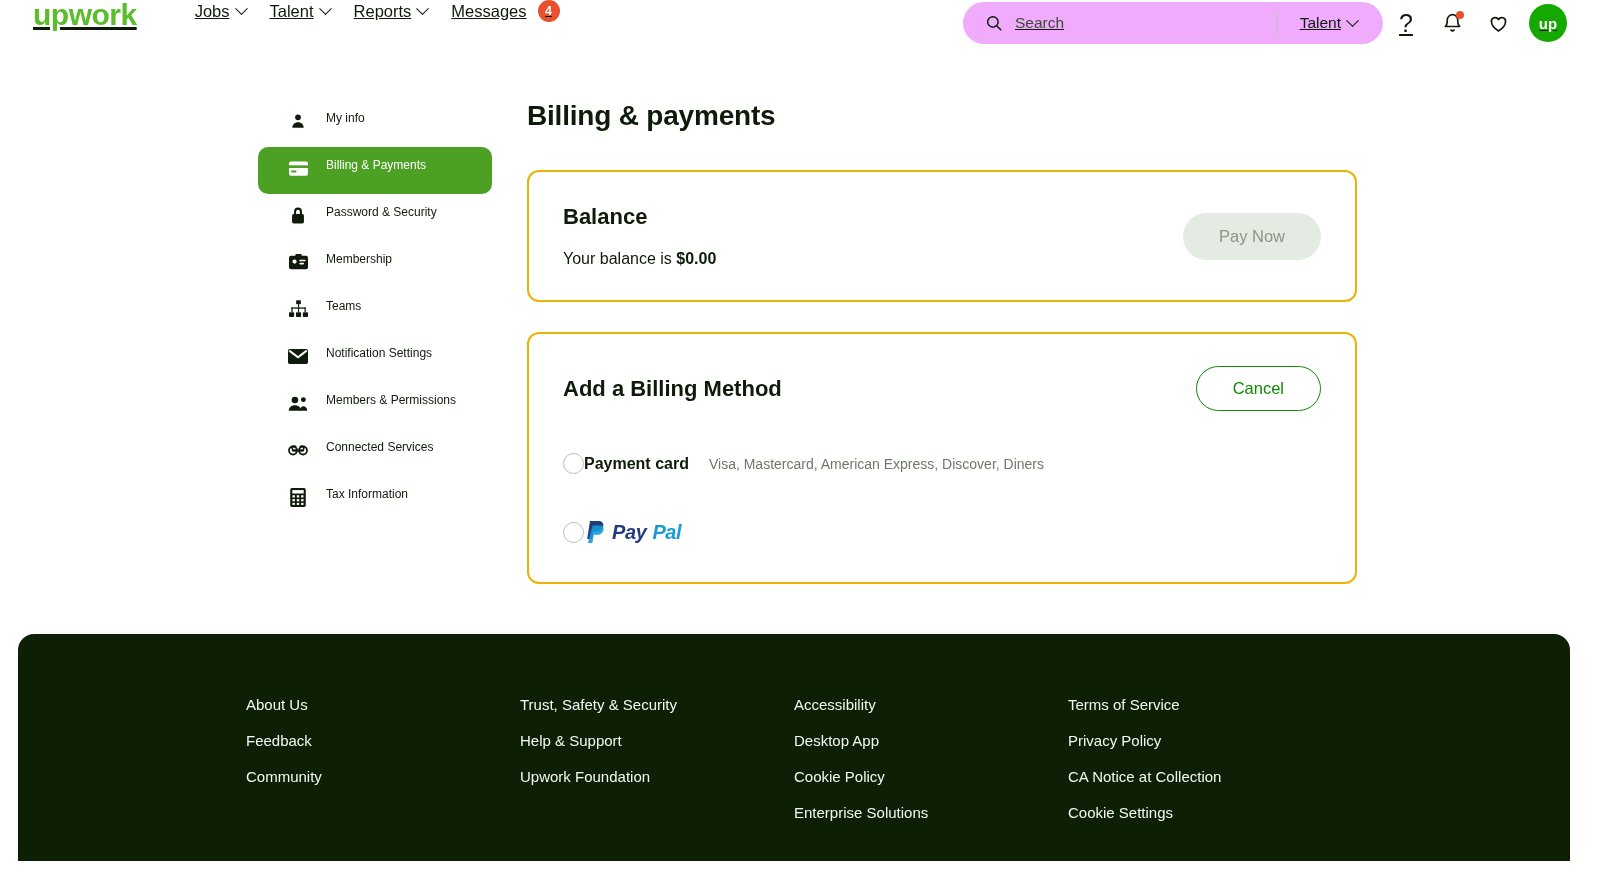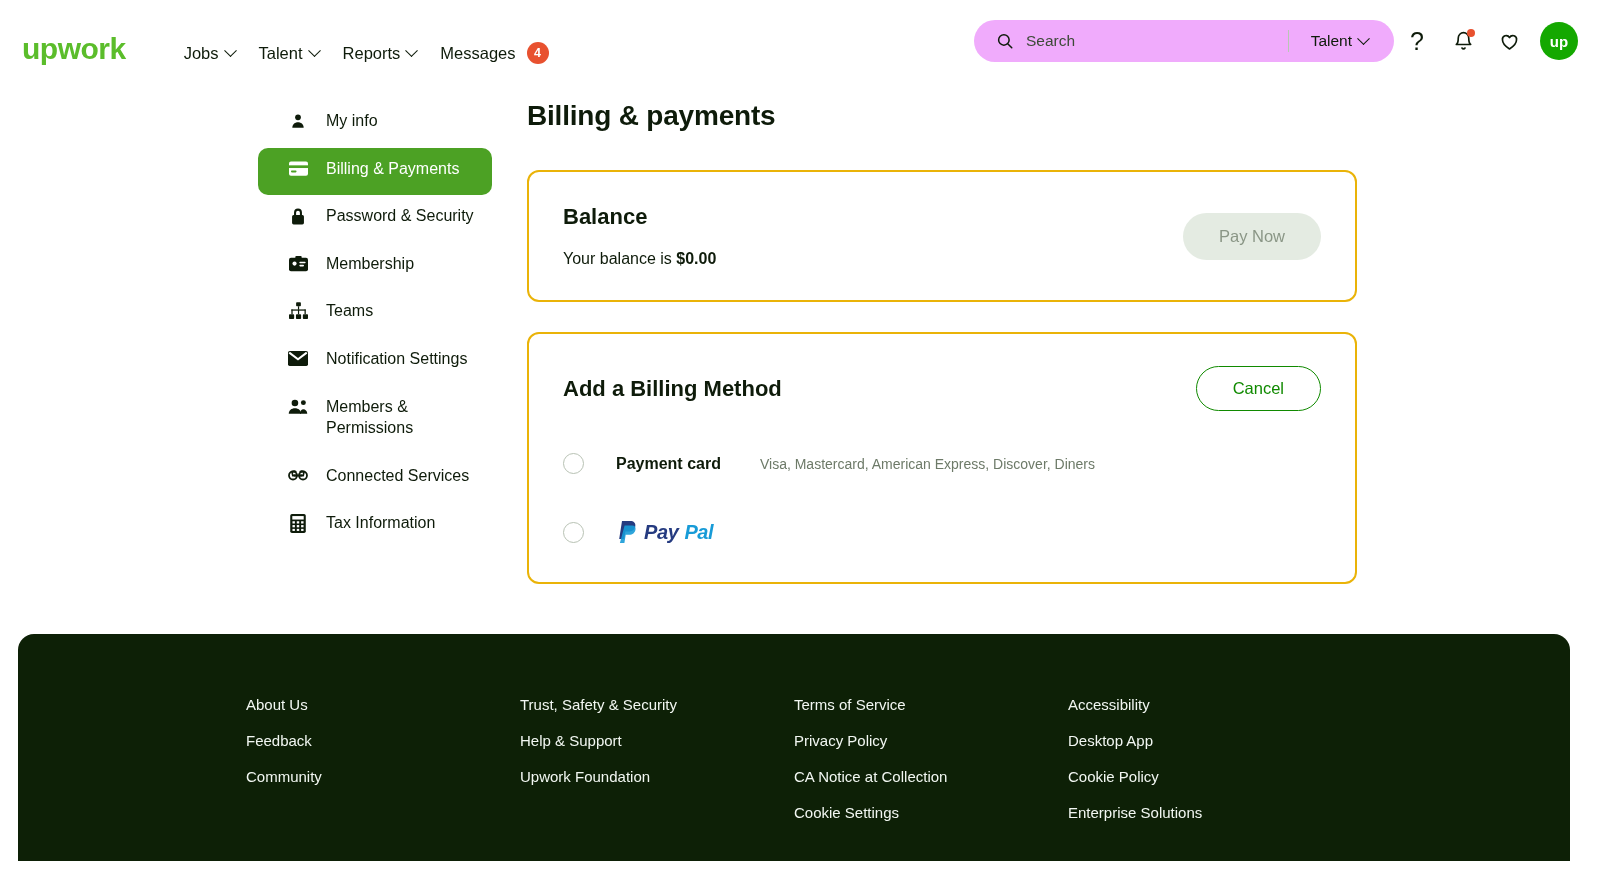--- a/index.html
+++ b/index.html
@@ -8,23 +8,24 @@
     background: #ffffff;
     font-family: "Liberation Sans", sans-serif;
     color: #0e1b0a;
     overflow: hidden;
   }
 
   
   .header {
     height: 64px;
     display: flex;
-    align-items: flex-end;
-    padding: 0 22px;
+    align-items: flex-start;
+    padding: 0 33px;
     background: #ffffff;
+    text-decoration: underline;
   }
   .logo {
     font-size: 30px;
     font-weight: 700;
     color: #5bbd2b;
     letter-spacing: -0.5px;
     line-height: 1;
     margin-right: 58px;
     user-select: none;
   }
@@ -126,21 +127,21 @@
     padding-top: 36px;
   }
   .sidebar { width: 234px; flex: none; }
   .side-item {
     display: flex;
     align-items: flex-start;
     gap: 18px;
     padding: 10px 14px 16px 30px;
     border-radius: 10px;
     cursor: pointer;
-    font-size: 16px;
+    font-size: 12px;
     font-weight: 500;
     color: #0e1b0a;
     line-height: 1.35;
     min-height: 42px;
   }
   .side-item.active { background: #4ca124; color: #ffffff; }
   .side-ic {
     width: 20px; height: 20px; flex: none;
     display: flex; align-items: center; justify-content: center;
     margin-top: 1px;
@@ -197,33 +198,33 @@
     padding: 12px 36px;
     font-family: inherit;
     font-size: 16.5px;
     font-weight: 400;
     cursor: pointer;
   }
   .methods { margin-top: 42px; }
   .method-row {
     display: flex;
     align-items: center;
-    gap: 32px;
+    gap: 0;
     margin-bottom: 46px;
     cursor: pointer;
   }
   .method-row:last-child { margin-bottom: 6px; }
   .radio {
     width: 21px; height: 21px;
     border: 1.6px solid #b8c2b4;
     border-radius: 50%;
     flex: none;
   }
   .method-label { font-size: 16px; font-weight: 700; color: #0e1b0a; }
-  .method-sub { font-size: 14px; color: #6d7a68; margin-left: 7px; }
+  .method-sub { font-size: 14px; color: #6d7a68; margin-left: 20px; }
   .paypal { display: flex; align-items: center; gap: 6px; }
   .pp-pay { color: #253b80; font-size: 20px; font-weight: 700; font-style: italic; letter-spacing: -0.4px; }
   .pp-pal { color: #179bd7; font-size: 20px; font-weight: 700; font-style: italic; letter-spacing: -0.4px; }
 
   
   .footer {
     margin: 20px 30px 0 18px;
     background: #0d2006;
     border-radius: 16px 16px 0 0;
     padding: 62px 228px 40px 228px;
@@ -470,24 +471,24 @@
     <span class="flink">About Us</span>
     <span class="flink">Feedback</span>
     <span class="flink">Community</span>
   </div>
   <div class="fcol">
     <span class="flink">Trust, Safety &amp; Security</span>
     <span class="flink">Help &amp; Support</span>
     <span class="flink">Upwork Foundation</span>
   </div>
   <div class="fcol">
+    <span class="flink">Accessibility</span>
+    <span class="flink">Desktop App</span>
+    <span class="flink">Cookie Policy</span>
+    <span class="flink">Enterprise Solutions</span>
+  </div>
+  <div class="fcol">
     <span class="flink">Terms of Service</span>
     <span class="flink">Privacy Policy</span>
     <span class="flink">CA Notice at Collection</span>
     <span class="flink">Cookie Settings</span>
   </div>
-  <div class="fcol">
-    <span class="flink">Accessibility</span>
-    <span class="flink">Desktop App</span>
-    <span class="flink">Cookie Policy</span>
-    <span class="flink">Enterprise Solutions</span>
-  </div>
 </div>
 
 </body></html>

